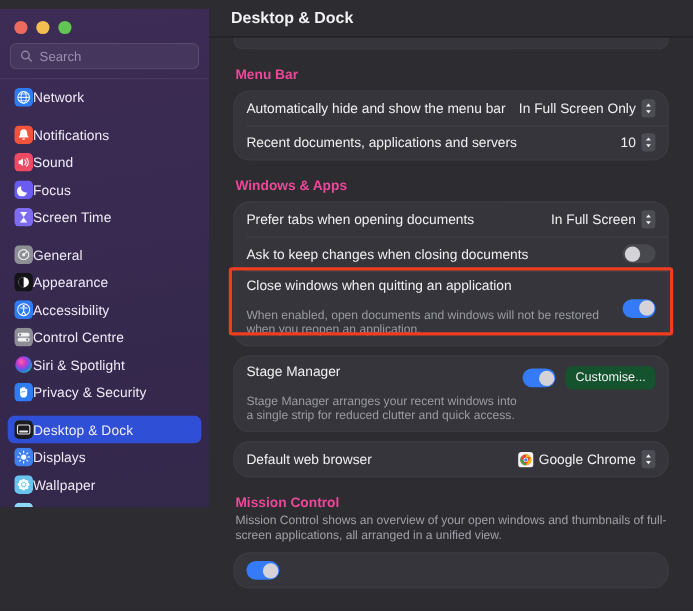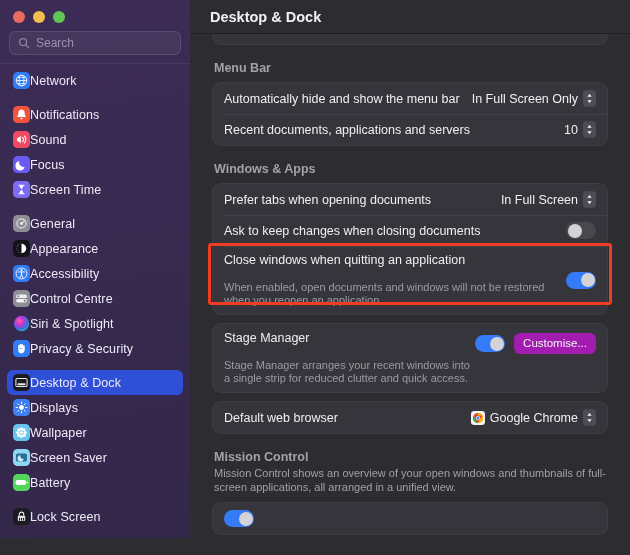--- a/index.html
+++ b/index.html
@@ -6,23 +6,23 @@
   html, body {
     width: 630px; height: 555px;
     overflow: hidden;
     font-family: "Liberation Sans", sans-serif;
     background: #2c2c31;
   }
   .window { display: flex; width: 630px; height: 555px; position: relative; }
 
   
   .sidebar {
-    width: 190px; height: 538px;
+    width: 190px; height: 453px;
     background: linear-gradient(170deg, #3d2c56 0%, #382a50 45%, #33274a 100%);
-    position: relative; overflow: hidden; flex: 0 0 190px;
+    position: relative; overflow: hidden; flex: 0 0 190px; margin-top: 8px;
   }
   .traffic-lights { display: flex; gap: 8px; padding: 11px 0 0 13px; }
   .tl { width: 12px; height: 12px; border-radius: 50%; }
   .tl.red    { background: #ec6a5e; }
   .tl.yellow { background: #f4bd4f; }
   .tl.green  { background: #61c554; }
 
   .search-wrap { padding: 8px 9px 0 9px; }
   .search-field {
     height: 24px; border-radius: 6px;
@@ -58,27 +58,27 @@
   .titlebar {
     height: 34px; flex: 0 0 34px;
     display: flex; align-items: center; padding: 0 0 0 20px;
     border-bottom: 1px solid #202024; background: #2c2c31;
   }
   .titlebar .title { font-size: 14.5px; font-weight: bold; color: #f2f2f4; }
 
   .scroll { flex: 1; padding: 0 22px 0 22px; overflow: hidden; }
 
   .card {
-    background: #35353b; border-radius: 9px;
+    background: #35353b; border-radius: 15px;
     border: 1px solid rgba(255,255,255,0.045);
   }
   .card.clipped-top { border-top: none; border-radius: 0 0 9px 9px; height: 11px; }
 
   .section-head {
-    font-size: 12.5px; font-weight: bold; color: #a3a3a3;
+    font-size: 12.5px; font-weight: bold; color: #ec4899;
     padding: 16px 2px 7px 2px;
   }
   .section-head.with-desc { padding-bottom: 2px; }
   .section-desc {
     font-size: 11px; color: #a0a0a8; line-height: 14px;
     padding: 0 2px 8px 2px; max-width: 405px;
   }
 
   .row {
     display: flex; align-items: center; justify-content: space-between;
@@ -106,21 +106,21 @@
   .toggle.off { background: #48484f; }
   .toggle.on  { background: #357af6; }
   .toggle .knob {
     position: absolute; top: 1.5px; width: 14px; height: 14px;
     border-radius: 50%; background: #d4d4d8;
   }
   .toggle.off .knob { left: 1.5px; }
   .toggle.on  .knob { left: 14.5px; }
 
   .btn {
-    background: #a21caf; color: #f2f2f4;
+    background: #14532d; color: #f2f2f4;
     font-size: 11.5px; font-family: inherit;
     border: none; border-radius: 6px; padding: 4px 9px; line-height: 13px;
   }
 
   
   .highlight {
     position: absolute; border: 3px solid #f03c20; border-radius: 3px;
     pointer-events: none;
   }
   .chrome-ico { width: 14px; height: 14px; flex: 0 0 14px; }

